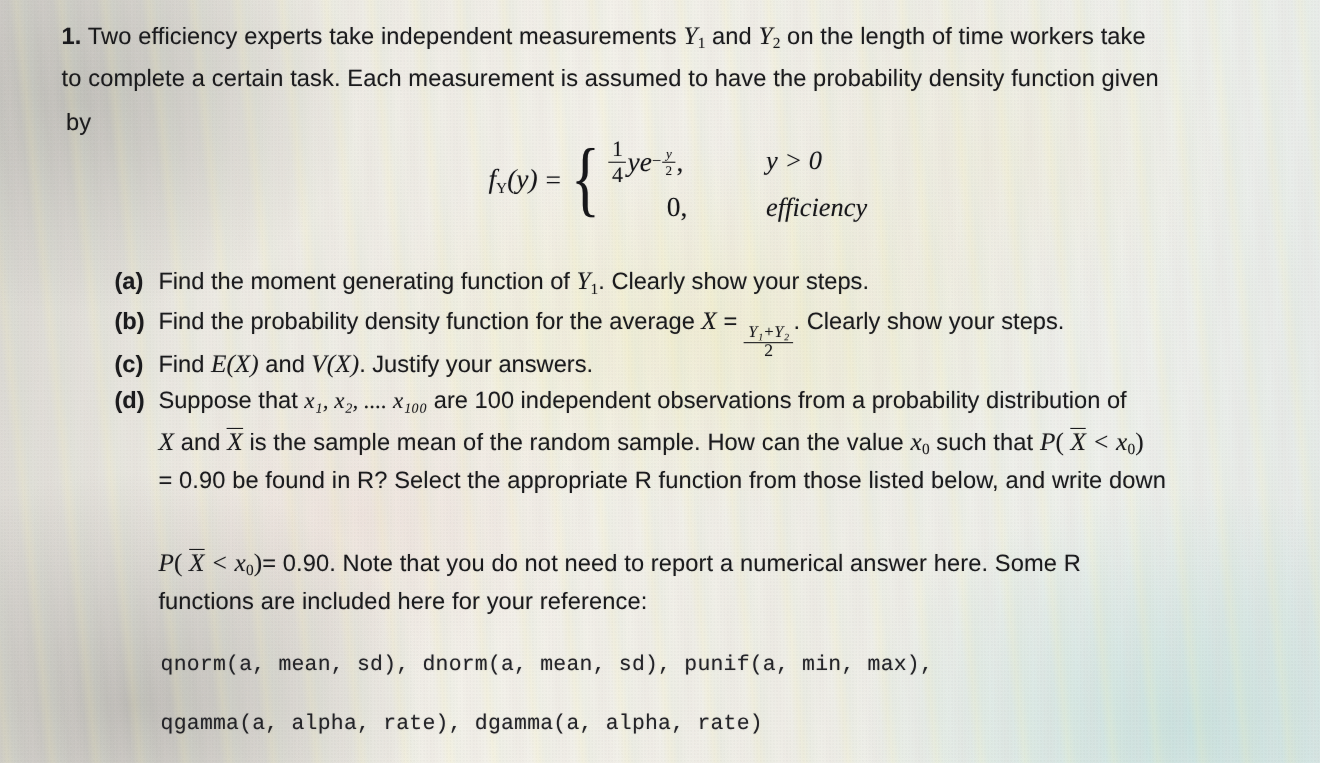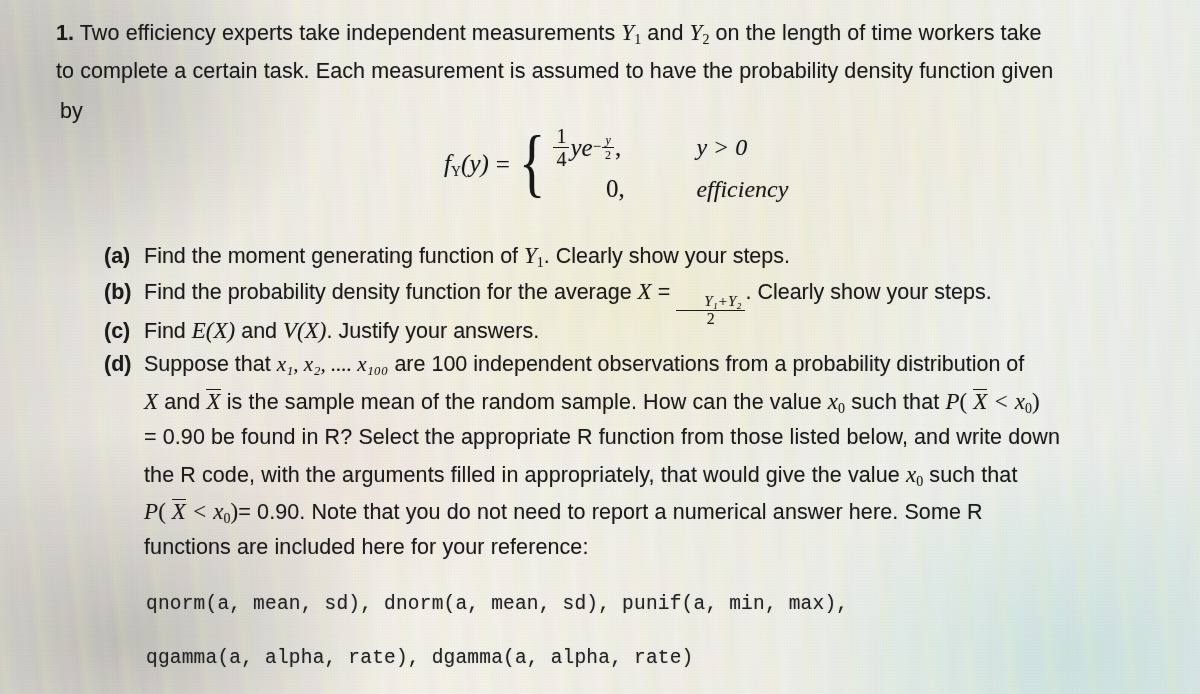--- a/index.html
+++ b/index.html
@@ -180,21 +180,21 @@
   
   .inline-frac {
     display: inline-flex;
     flex-direction: column;
     align-items: center;
     vertical-align: -7px;
     line-height: 1.05;
     font-family: "Liberation Serif", serif;
     margin: 0 2px;
   }
-  .inline-frac .num { font-size: 15px; font-style: italic; padding: 0 2px; margin-left: 24px; }
+  .inline-frac .num { font-size: 15px; font-style: italic; padding: 0 2px; }
   .inline-frac .den { font-size: 16px; padding: 0 2px; border-top: 1.4px solid #1b1b1d; width: 100%; text-align: center; }
 
   
   .item {
     position: absolute;
     display: flex;
     align-items: baseline;
     font-size: 21.5px;
     white-space: nowrap;
     text-shadow: 0 0 1.1px rgba(40,40,45,0.30);
@@ -289,23 +289,20 @@
       <span class="tag">(d)</span>
       <span class="body"><span>Suppose that </span><span class="mi" style="font-size:21px">x₁, x₂, .... x₁₀₀</span><span> are 100 independent observations from a probability distribution of</span></span>
     </div>
 
     <div class="line" style="left:144px; top:389px;">
       <span class="mi">X</span><span> and </span><span class="mi overbar">X</span><span> is the sample mean of the random sample. How can the value </span><span class="mi">x<span class="mi-sub">0</span></span><span> such that </span><span class="mi">P<span style="font-style:normal">(</span>&nbsp;<span class="overbar">X</span> &lt; x<span class="mi-sub">0</span><span style="font-style:normal">)</span></span>
     </div>
 
     <div class="line" style="left:144px; top:427px;">= 0.90 be found in R? Select the appropriate R function from those listed below, and write down</div>
 
-    <div class="line" style="left:144px; top:463px;">
-      <span>the R code, with the arguments filled in appropriately, that would give the value </span><span class="mi">x<span class="mi-sub">0</span></span><span> such that</span>
-    </div>
 
     <div class="line" style="left:144px; top:499px;text-align:center;">
       <span class="mi">P<span style="font-style:normal">(</span>&nbsp;<span class="overbar">X</span> &lt; x<span class="mi-sub">0</span><span style="font-style:normal">)</span></span><span>= 0.90. Note that you do not need to report a numerical answer here. Some R</span>
     </div>
 
     <div class="line" style="left:144px; top:537px;">functions are included here for your reference:</div>
 
     <div class="rline" style="left:146px; top:593px;">qnorm(a, mean, sd), dnorm(a, mean, sd), punif(a, min, max),</div>
     <div class="rline" style="left:146px; top:647px;">qgamma(a, alpha, rate), dgamma(a, alpha, rate)</div>
 

